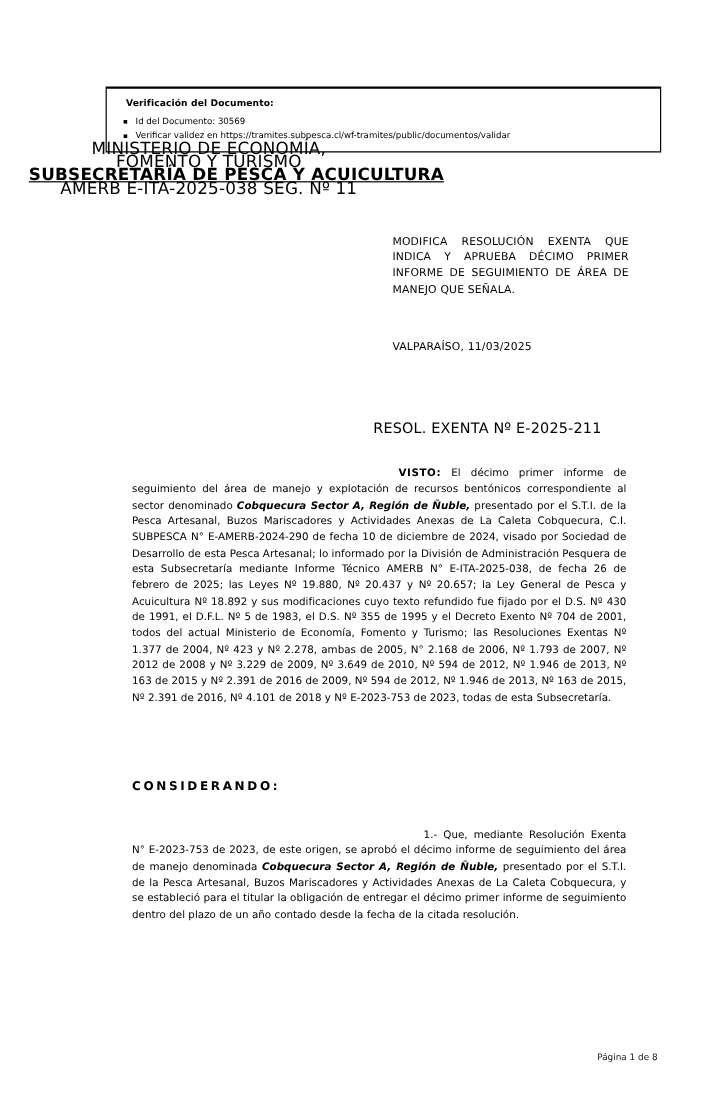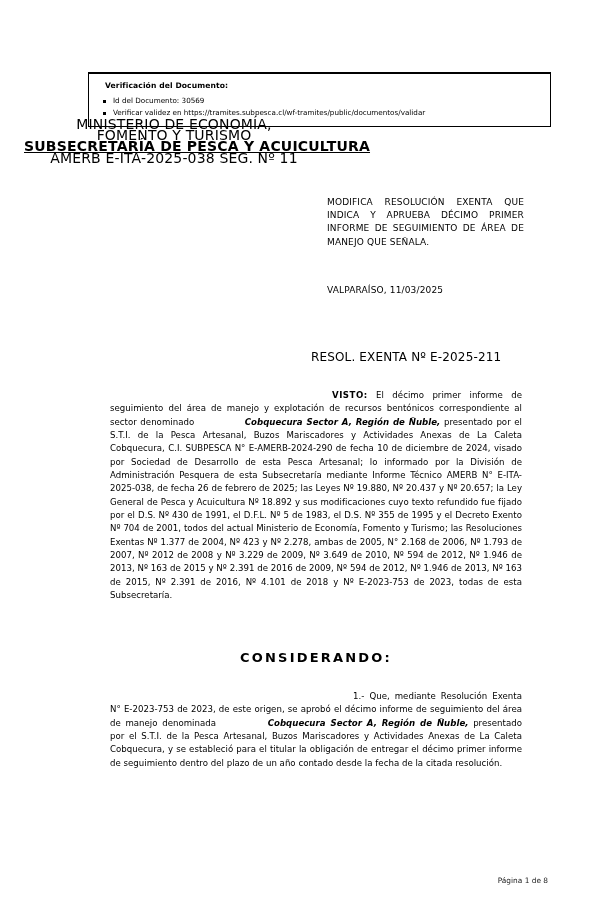--- a/index.html
+++ b/index.html
@@ -139,30 +139,29 @@
     display: inline-block;
     width: 222px;
   }
   .indent-lead-2 {
     display: inline-block;
     width: 243px;
   }
   em.bi {
     font-style: italic;
     font-weight: bold;
-    margin-left: 47px;
   }
 
   .considerando-heading {
     position: absolute;
     left: 110px;
     top: 650px;
     width: 412px;
-    text-align: center;
-    font-size: 13px;
+    text-align: left;
+    font-size: 10px;
     font-weight: bold;
     letter-spacing: 2.2px;
   }
 
   
   .footer {
     position: absolute;
     left: 0;
     top: 876px;
     width: 600px;

